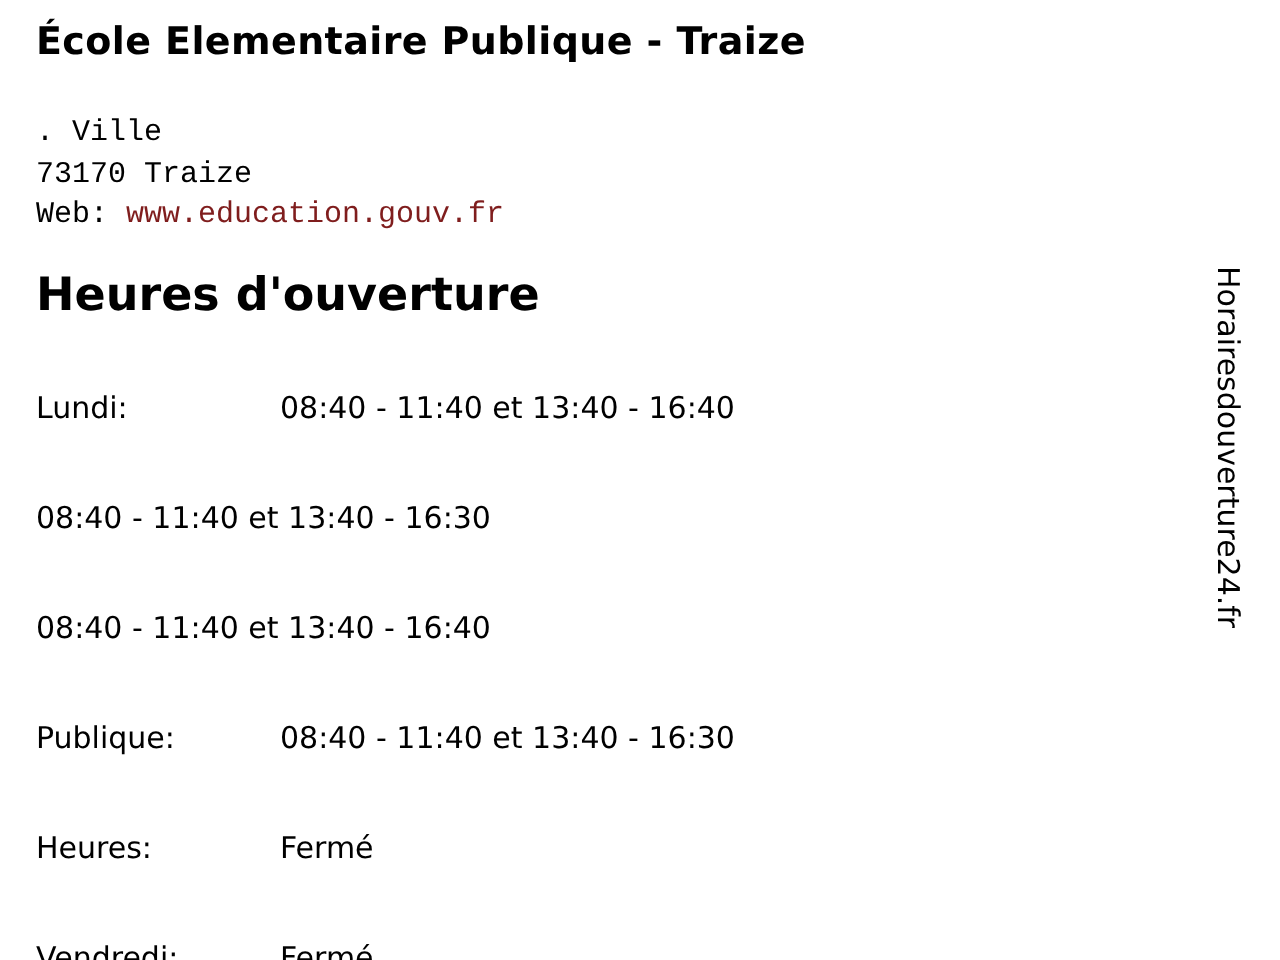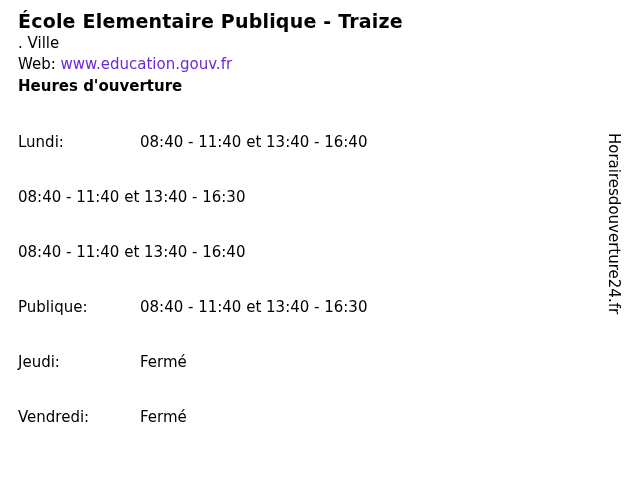--- a/index.html
+++ b/index.html
@@ -20,32 +20,33 @@
     padding: 10px 40px 0 18px;
   }
   .title {
     margin: 0;
     font-size: 19px;
     font-weight: bold;
     line-height: 23px;
     letter-spacing: 0.2px;
   }
   .address {
-    margin-top: 0;
+    margin-top: 24px;
     font-size: 15px;
     line-height: 20.5px;
+    font-family: Liberation Mono, monospace;
   }
   .web-url {
-    color: #6d28d9;
+    color: #7f1d1d;
     text-decoration: none;
     cursor: pointer;
   }
   .hours-heading {
-    margin: 2px 0 0 0;
-    font-size: 15px;
+    margin: 19px 0 0 0;
+    font-size: 23px;
     font-weight: bold;
     line-height: 21px;
   }
   .schedule {
     margin-top: 9px;
     font-size: 15px;
     line-height: 20px;
   }
   .schedule-row {
     display: flex;
@@ -69,20 +70,21 @@
 </head>
 <body>
 
 <div class="page">
   <div class="content">
 
     <h1 class="title">École Elementaire Publique - Traize</h1>
 
     <div class="address">
       <div>. Ville</div>
+      <div>73170 Traize</div>
       <div><span>Web:</span> <span class="web-url">www.education.gouv.fr</span></div>
     </div>
 
     <h2 class="hours-heading">Heures d'ouverture</h2>
 
     <div class="schedule">
       <div class="schedule-row">
         <span class="day-col">Lundi:</span>
         <span class="hrs-col">08:40 - 11:40 et 13:40 - 16:40</span>
       </div>
@@ -90,21 +92,21 @@
         <span class="hrs-col">08:40 - 11:40 et 13:40 - 16:30</span>
       </div>
       <div class="schedule-row">
         <span class="hrs-col">08:40 - 11:40 et 13:40 - 16:40</span>
       </div>
       <div class="schedule-row">
         <span class="day-col">Publique:</span>
         <span class="hrs-col">08:40 - 11:40 et 13:40 - 16:30</span>
       </div>
       <div class="schedule-row">
-        <span class="day-col">Jeudi:</span>
+        <span class="day-col">Heures:</span>
         <span class="hrs-col">Fermé</span>
       </div>
       <div class="schedule-row">
         <span class="day-col">Vendredi:</span>
         <span class="hrs-col">Fermé</span>
       </div>
     </div>
 
   </div>
 

